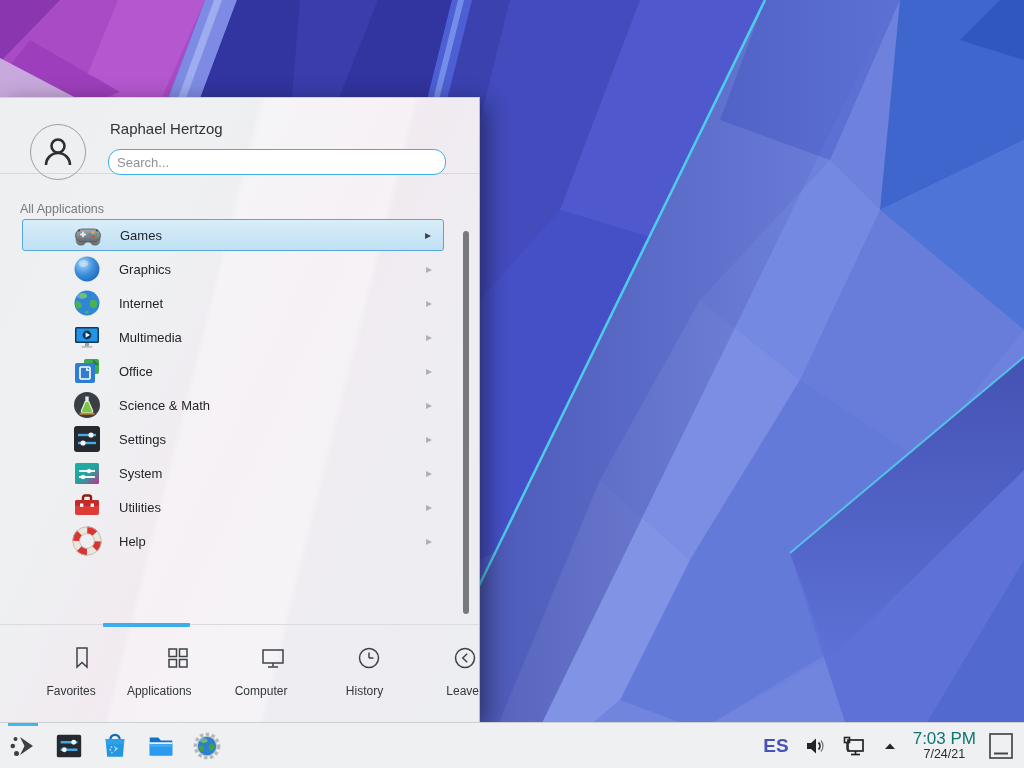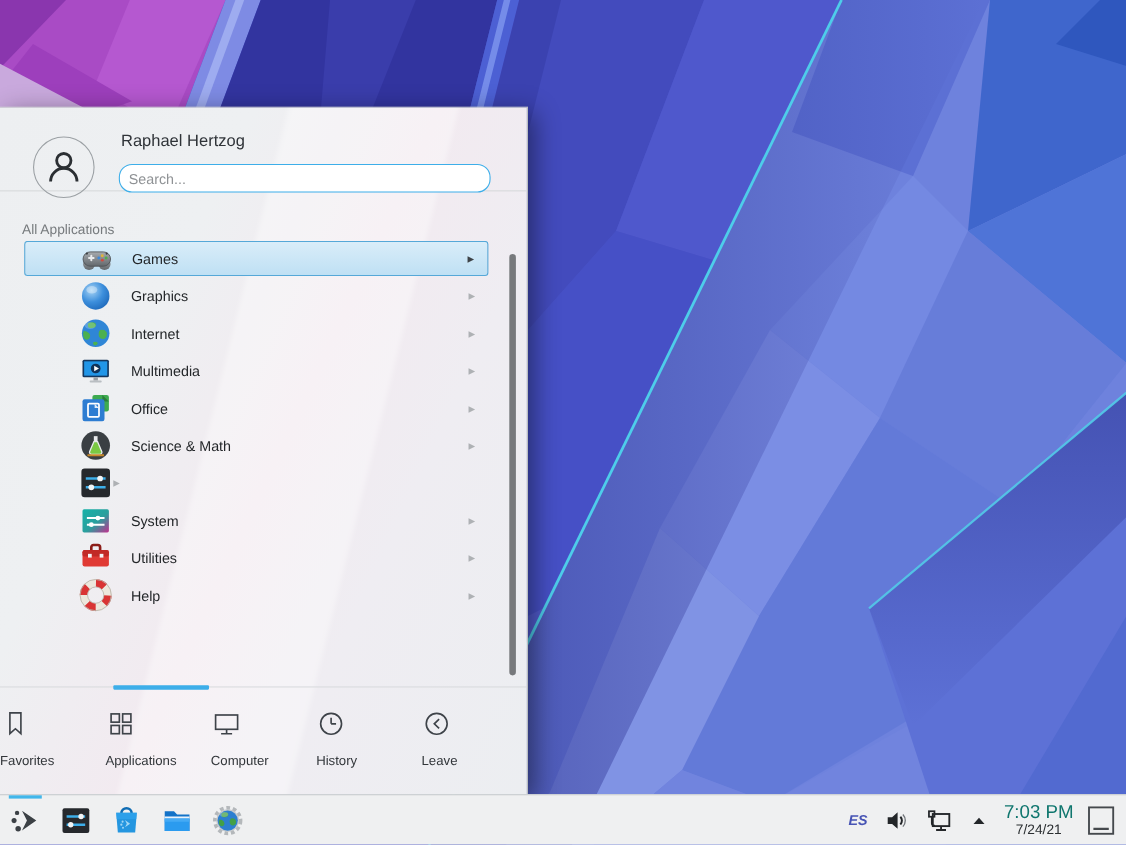--- a/index.html
+++ b/index.html
@@ -55,35 +55,35 @@
   .row-arrow{font-size:12px;color:#aeb1b4;margin-right:12px;}
   .cat-row.selected .row-arrow{color:#3d4246;}
 
   .v-scrollbar{position:absolute;left:463px;top:133px;width:6px;height:383px;border-radius:3px;background:#77797c;}
 
   .tabbar{
     position:absolute;left:0;bottom:0;width:100%;height:98px;
     border-top:1px solid #d9dbde;box-sizing:border-box;display:flex;
   }
   .tab-indicator{position:absolute;top:-2px;left:103px;width:87px;height:4px;background:#3daee9;border-radius:1px;}
-  .tab{flex:1;display:flex;flex-direction:column;align-items:flex-start;justify-content:flex-start;padding-top:19px;cursor:default;}
+  .tab{flex:1;display:flex;flex-direction:column;align-items:flex-end;justify-content:flex-start;padding-top:19px;cursor:default;}
   .tab .tab-icon{width:28px;height:28px;}
   .tab .tab-label{margin-top:12px;font-size:12px;color:#32363a;}
 
   
   #taskbar{
     position:absolute;left:0;top:722px;width:1024px;height:46px;
     background:#eff0f1;border-top:1px solid #cdd0d2;box-sizing:border-box;
     display:flex;align-items:center;
   }
   .task-apps{display:flex;align-items:center;height:100%;}
   .task-btn{width:46px;height:100%;display:flex;align-items:center;justify-content:center;position:relative;}
   .task-btn .active-bar{position:absolute;top:0;left:8px;width:30px;height:3px;background:#42b6ea;}
   .tray{margin-left:auto;display:flex;align-items:center;height:100%;padding-right:4px;}
-  .kbd-layout{font-size:13px;font-weight:bold;color:#4653b4;margin-right:14px;font-style:italic;}
+  .kbd-layout{font-size:19px;font-weight:bold;color:#4653b4;margin-right:14px;}
   .tray-icon{margin-right:14px;display:flex;align-items:center;}
   .clock{display:flex;flex-direction:column;align-items:center;line-height:1.05;margin-right:12px;}
   .clock .time{font-size:17px;color:#0f766e;}
   .clock .date{font-size:12.5px;color:#2a2e31;}
   .show-desktop{width:26px;height:28px;margin-right:6px;display:flex;align-items:center;justify-content:center;}
 </style>
 </head>
 <body>
 
 <svg id="wallpaper" viewBox="0 0 1024 768" preserveAspectRatio="none">
@@ -268,20 +268,21 @@
     <div class="cat-row">
       <span class="cat-icon">
         <svg width="32" height="32" viewBox="0 0 32 32">
           <rect x="3" y="3" width="26" height="26" rx="3" fill="#26292d"></rect>
           <line x1="7" y1="12" x2="25" y2="12" stroke="#3daee9" stroke-width="2.4"></line>
           <circle cx="20" cy="12" r="2.6" fill="#f2f4f5"></circle>
           <line x1="7" y1="20" x2="25" y2="20" stroke="#3daee9" stroke-width="2.4"></line>
           <circle cx="12" cy="20" r="2.6" fill="#f2f4f5"></circle>
         </svg>
       </span>
+      <span class="cat-label">Settings</span>
       <span class="row-arrow">▸</span>
     </div>
 
     <div class="cat-row">
       <span class="cat-icon">
         <svg width="32" height="32" viewBox="0 0 32 32">
           <defs>
               <linearGradient id="sysg" x1="0" y1="0" x2="1" y2="1">
             <stop offset="0" stop-color="#17b2a8"></stop>
                 <stop offset="0.55" stop-color="#2a9f9d"></stop>

